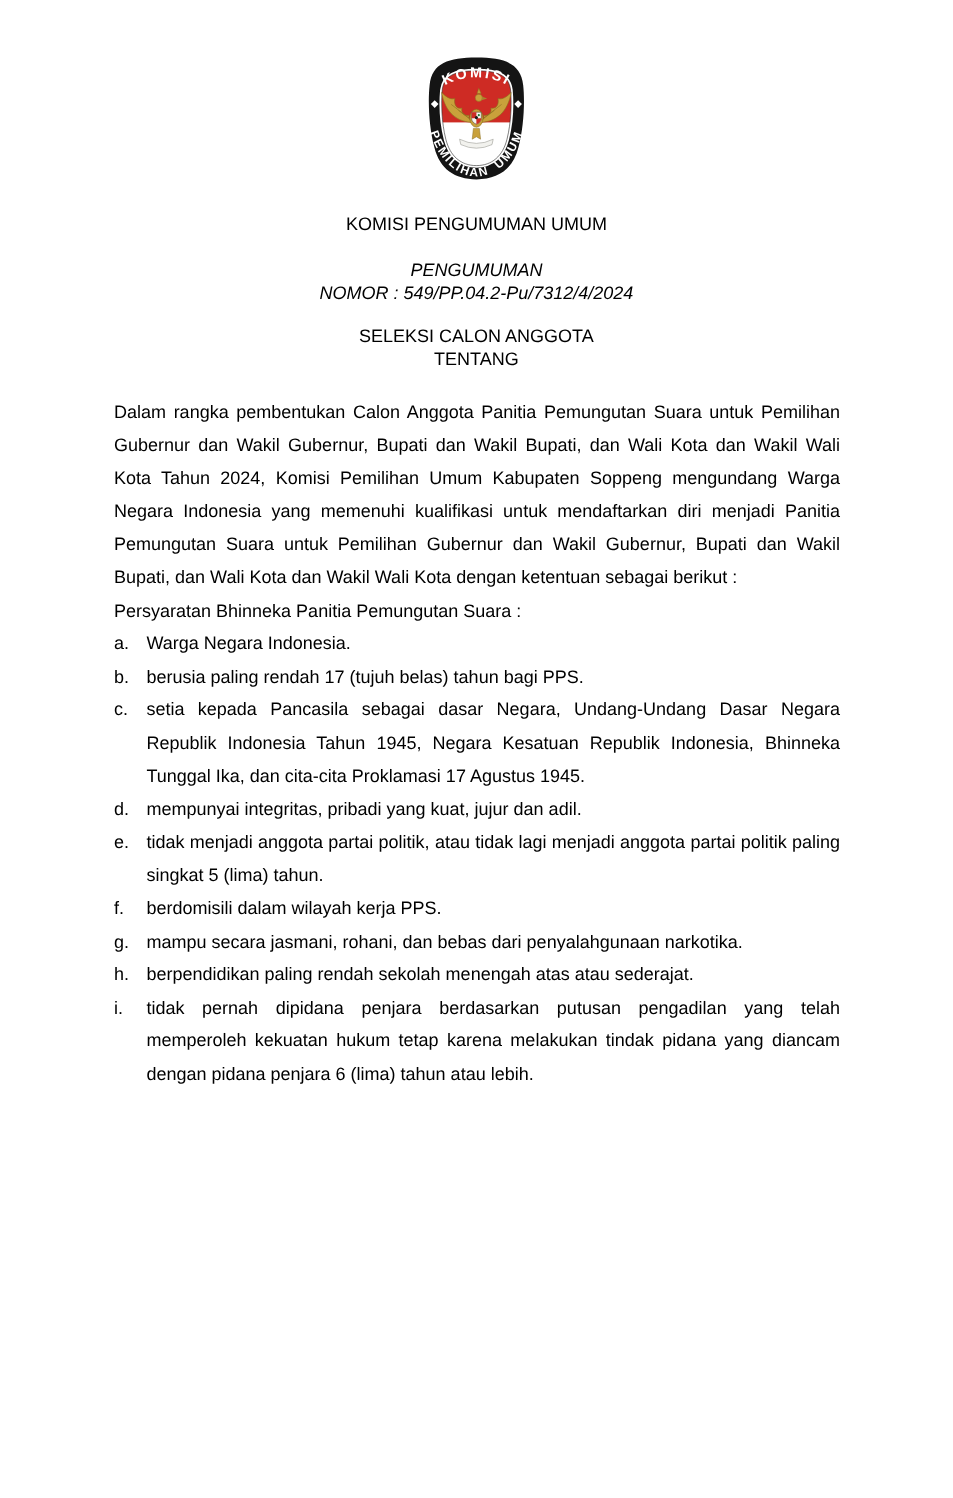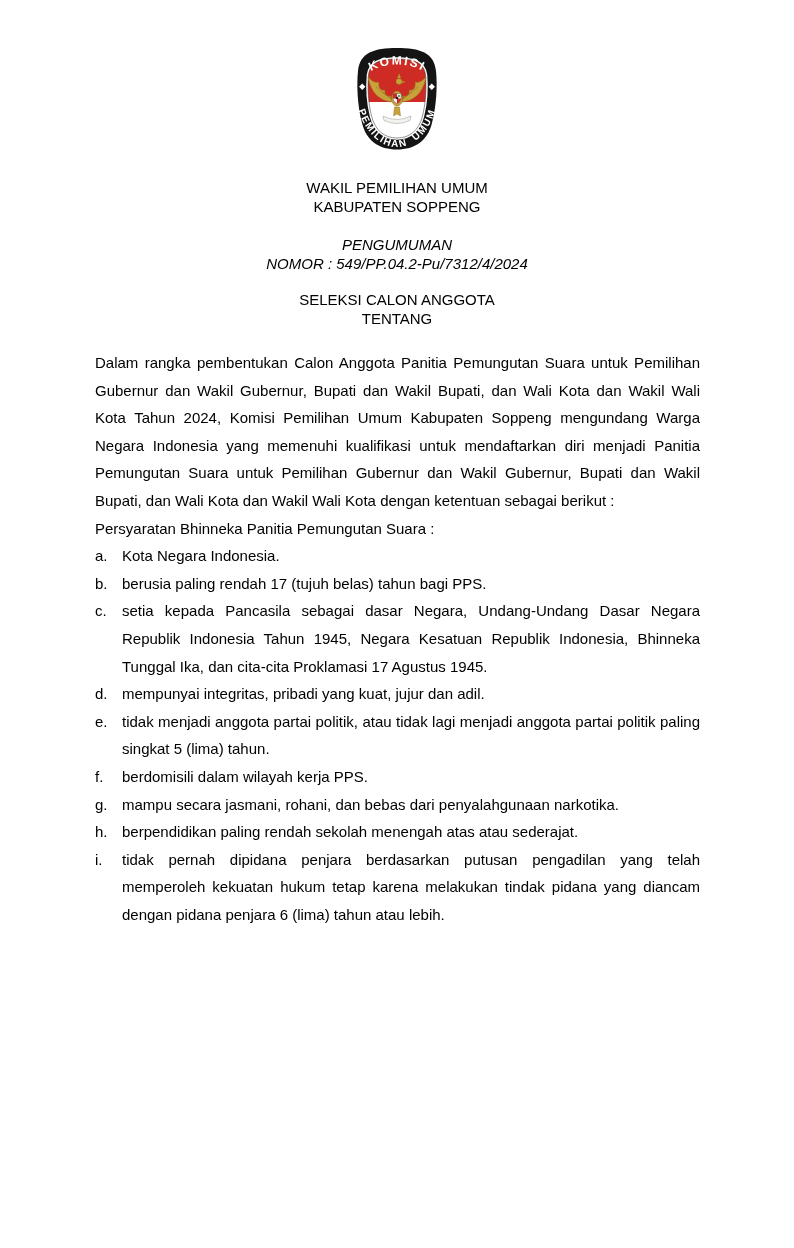--- a/index.html
+++ b/index.html
@@ -86,42 +86,41 @@
       <text font-family="Liberation Sans, sans-serif" font-size="24" font-weight="bold" fill="#ffffff" letter-spacing="4" text-anchor="middle">
         <textPath href="#arcTop" startOffset="50%">KOMISI</textPath>
       </text>
       <text font-family="Liberation Sans, sans-serif" font-size="20" font-weight="bold" fill="#ffffff" letter-spacing="3" word-spacing="8" text-anchor="middle">
         <textPath href="#arcBottom" startOffset="50%">PEMILIHAN UMUM</textPath>
       </text>
     </svg>
   </div>
 
   <div class="center-block org-block">
-    <div>WAKIL PEMILIHAN UMUM</div>
-    <div>KABUPATEN SOPPENG</div>
+    <div>KOMISI PENGUMUMAN UMUM</div>
   </div>
 
   <div class="center-block announce-block">
     <div>PENGUMUMAN</div>
     <div>NOMOR : 549/PP.04.2-Pu/7312/4/2024</div>
   </div>
 
   <div class="center-block subject-block">
     <div>SELEKSI CALON ANGGOTA</div>
     <div>TENTANG</div>
   </div>
 
   <div class="content">
     <p class="intro">Dalam rangka pembentukan Calon Anggota Panitia Pemungutan Suara untuk Pemilihan Gubernur dan Wakil Gubernur, Bupati dan Wakil Bupati, dan Wali Kota dan Wakil Wali Kota Tahun 2024, Komisi Pemilihan Umum Kabupaten Soppeng mengundang Warga Negara Indonesia yang memenuhi kualifikasi untuk mendaftarkan diri menjadi Panitia Pemungutan Suara untuk Pemilihan Gubernur dan Wakil Gubernur, Bupati dan Wakil Bupati, dan Wali Kota dan Wakil Wali Kota dengan ketentuan sebagai berikut :</p>
     <p class="req-heading">Persyaratan Bhinneka Panitia Pemungutan Suara :</p>
 
     <div class="req-list">
       <div class="req-item">
         <span class="req-letter">a.</span>
-        <span class="req-text">Kota Negara Indonesia.</span>
+        <span class="req-text">Warga Negara Indonesia.</span>
       </div>
       <div class="req-item">
         <span class="req-letter">b.</span>
         <span class="req-text">berusia paling rendah 17 (tujuh belas) tahun bagi  PPS.</span>
       </div>
       <div class="req-item">
         <span class="req-letter">c.</span>
         <span class="req-text">setia kepada Pancasila sebagai dasar Negara, Undang-Undang Dasar Negara Republik Indonesia Tahun 1945, Negara Kesatuan Republik Indonesia, Bhinneka Tunggal Ika, dan cita-cita Proklamasi 17 Agustus 1945.</span>
       </div>
       <div class="req-item">

